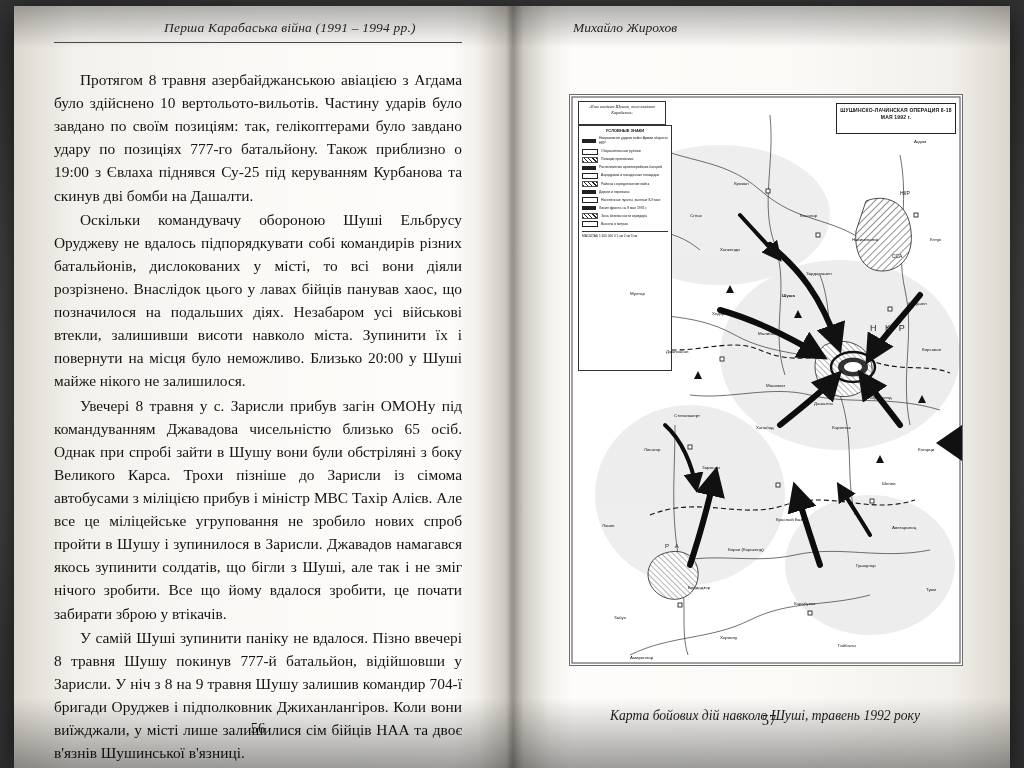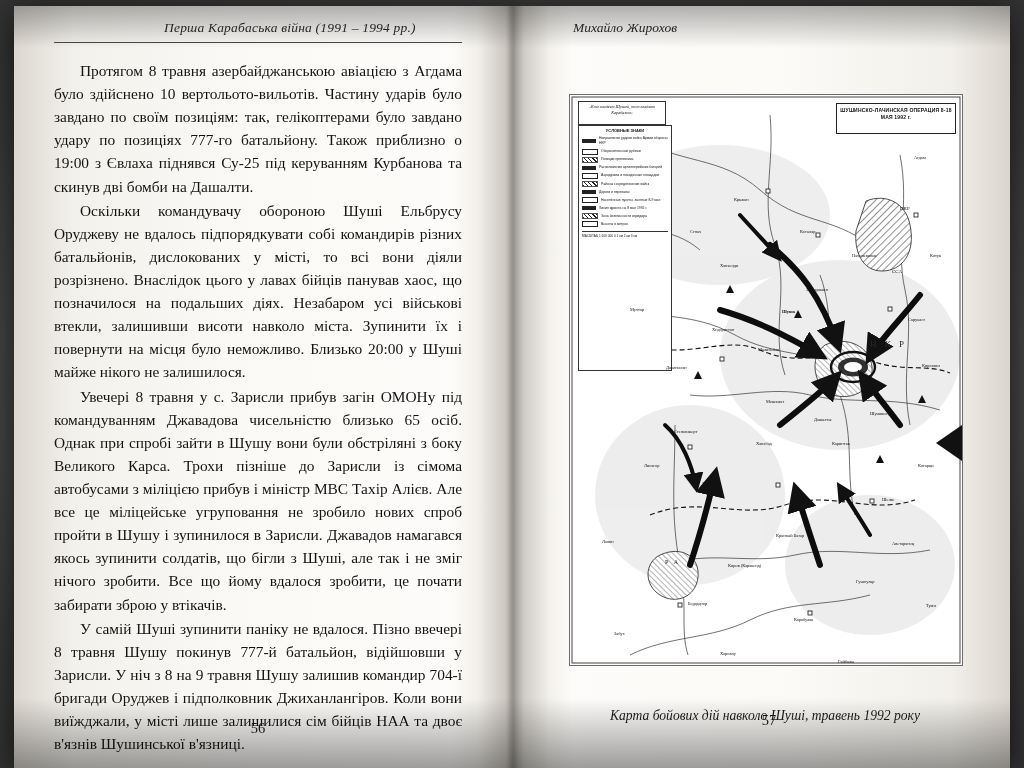--- a/index.html
+++ b/index.html
@@ -74,21 +74,21 @@
     text-align: left;
     padding-left: 110px;
     letter-spacing: 0.2px;
   }
   .head-rule {
     margin-top: 6px;
     border-top: 1px solid #4a4a4a;
     width: 408px;
   }
   .body-left {
-    margin-top: 16px;
+    margin-top: 25px;
     width: 408px;
     font-size: 15.4px;
     line-height: 1.50;
     color: #141414;
     text-align: justify;
     text-justify: inter-word;
     hyphens: manual;
   }
   .body-left p {
     margin: 0 0 1px 0;
@@ -163,25 +163,24 @@
     color:#111; line-height:1.45; padding-top:3px; letter-spacing:0.2px;
   }
   .quote-box {
     position:absolute; left:8px; top:6px; width:86px; height:20px;
     border:1px solid #333; background:#fff; text-align:center;
     font-family:"Liberation Serif", serif; font-style:italic;
     font-size:4.2px; color:#111; line-height:1.5; padding-top:2px;
   }
   .maplabel {
     position:absolute;
-    font-family:Liberation Serif, serif;
+    font-family:Liberation Sans, sans-serif;
     font-size:4.4px;
     color:#111;
     white-space:nowrap;
-    margin-top:16px;
   }
   .maplabel.big { font-size:9px; letter-spacing:3px; color:#2a2a2a; }
   .maplabel.mid { font-size:6px; letter-spacing:2px; color:#2a2a2a; }
 </style>
 </head>
 <body>
 
 <div id="page">
   <div class="photo-bg"></div>
 

